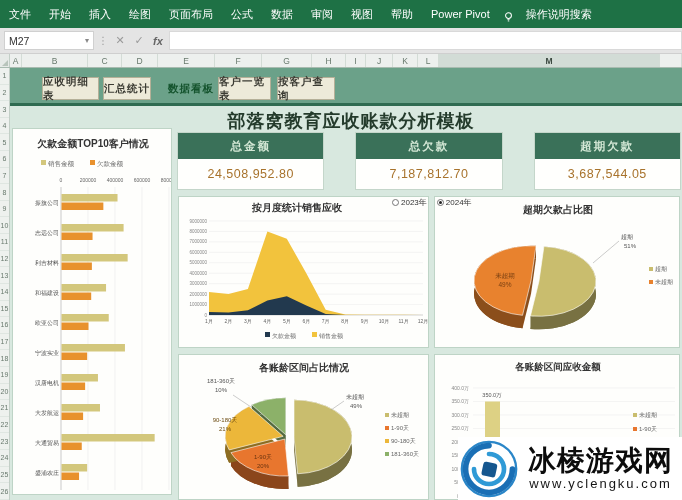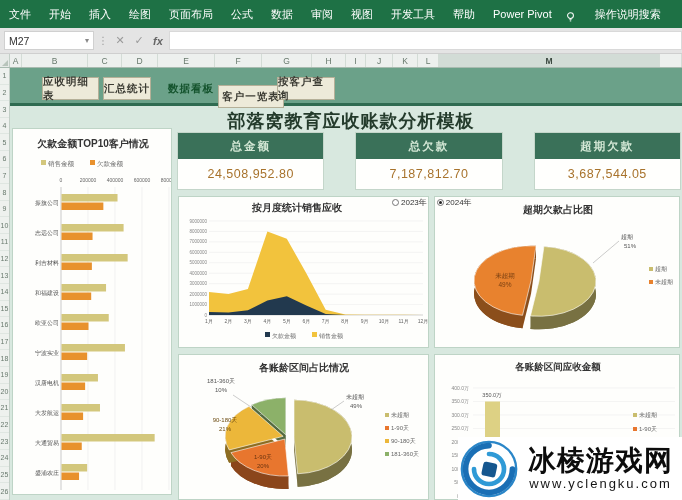--- a/index.html
+++ b/index.html
@@ -2,21 +2,21 @@
 <html><head>
 <meta charset="utf-8">
 <style>
   *{box-sizing:border-box;margin:0;padding:0}
   html,body{width:682px;height:500px;overflow:hidden;background:#fff}
   .screen{position:relative;width:682px;height:500px;font-family:"Liberation Sans",sans-serif;background:#d8e8df;overflow:hidden}
 
   
   .ribbon{position:absolute;left:0;top:0;width:682px;height:28px;background:#1e7145;display:flex;align-items:center;color:#fff;font-size:11px;white-space:nowrap}
   .rtab{padding:0 9px;line-height:28px;cursor:default}
-  .tellme{display:flex;align-items:flex-end;gap:19px;margin-left:4px}
+  .tellme{display:flex;align-items:flex-end;gap:12px;margin-left:4px}
 
   
   .formula-bar{position:absolute;top:28px;left:0;width:682px;height:26px;background:#e4e4e4;display:flex;align-items:center;padding-left:4px;gap:3px;border-bottom:1px solid #cfcfcf}
   .name-box{width:90px;height:19px;background:#fff;border:1px solid #d0d0d0;font-size:10.5px;color:#333;display:flex;align-items:center;justify-content:space-between;padding:0 4px}
   .dd{color:#888;font-size:8px}
   .dots{color:#9a9a9a;font-size:10px;padding:0 1px}
   .fbtn{color:#9a9a9a;font-size:11px;width:16px;text-align:center}
   .fbtn.fx{font-style:italic;color:#666;font-weight:bold}
   .formula-input{flex:1;height:19px;background:#fff;border:1px solid #d9d9d9}
 
@@ -73,21 +73,20 @@
 
     <span class="rtab">文件</span>
       <span class="rtab">开始</span>
       <span class="rtab">插入</span>
       <span class="rtab">绘图</span>
       <span class="rtab">页面布局</span>
       <span class="rtab">公式</span>
       <span class="rtab">数据</span>
       <span class="rtab">审阅</span>
       <span class="rtab">视图</span>
-      <span class="rtab">开发工具</span>
       <span class="rtab">帮助</span>
       <span class="rtab">Power Pivot</span>
       <div class="tellme">
       <svg width="11" height="11" viewBox="0 0 12 12">
         <circle cx="6" cy="5" r="3.2" fill="none" stroke="#fff" stroke-width="1.1"></circle>
         <line x1="4.8" y1="9" x2="7.2" y2="9" stroke="#fff" stroke-width="1.1"></line>
         <line x1="5.2" y1="10.8" x2="6.8" y2="10.8" stroke="#fff" stroke-width="1.1"></line>
       </svg>
       <span>操作说明搜索</span>
     </div>
@@ -148,21 +147,21 @@
       <div class="row-cell">23</div>
       <div class="row-cell">24</div>
       <div class="row-cell">25</div>
       <div class="row-cell">26</div>
     </div>
 
   <div class="band">
       <div class="navbtn" style="left: 32px; width: 57px;">应收明细表</div>
       <div class="navbtn" style="left: 93px; width: 48px; text-align: right;">汇总统计</div>
       <div class="navbtn active" style="left: 156px; width: 50px;">数据看板</div>
-      <div class="navbtn" style="left: 208px; width: 66px; margin-top: 8px;">客户一览表</div>
+      <div class="navbtn" style="left: 208px; width: 53px;">客户一览表</div>
       <div class="navbtn" style="left: 267px; width: 58px;">按客户查询</div>
     </div>
 
   <div class="dash-title">部落窝教育应收账款分析模板</div>
 
   <div class="kpis">
       <div class="kpi">
         <div class="kpi-h">总金额</div>
         <div class="kpi-v">24,508,952.80</div>
       </div>

